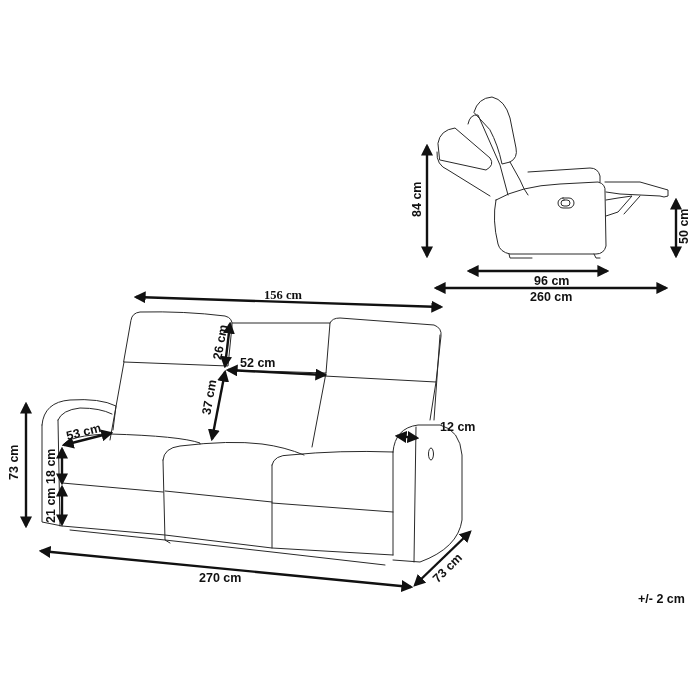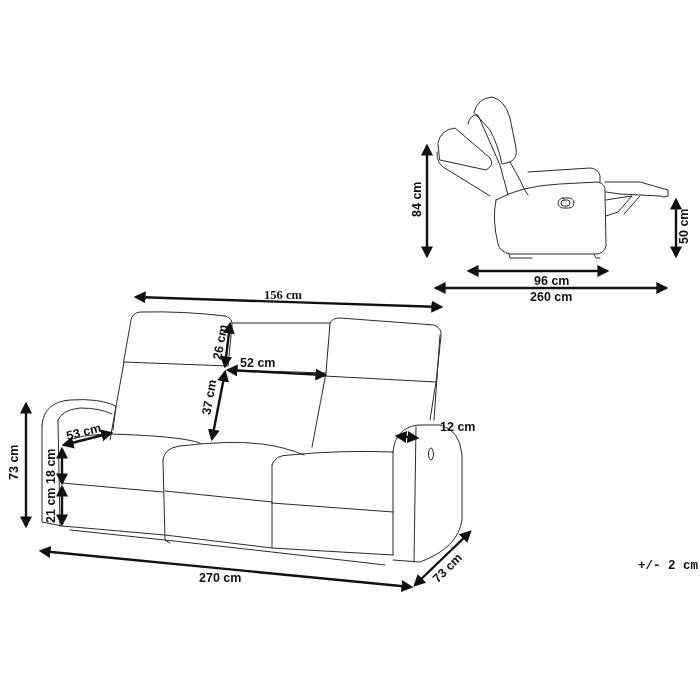--- a/index.html
+++ b/index.html
@@ -110,14 +110,14 @@
   <div class="lbl" style="left:240px;top:357px;">52 cm</div>
   <div class="lbl" style="left:192px;top:391px;transform:rotate(-80deg);">37 cm</div>
   <div class="lbl" style="left:66px;top:426px;transform:rotate(-14deg);">53 cm</div>
   <div class="lbl" style="left:34px;top:460px;transform:rotate(-90deg);">18 cm</div>
   <div class="lbl" style="left:34px;top:499px;transform:rotate(-90deg);">21 cm</div>
   <div class="lbl" style="left:-3px;top:456px;transform:rotate(-90deg);">73 cm</div>
   <div class="lbl" style="left:392px;top:421px;margin-left:48px;">12 cm</div>
   <div class="lbl" style="left:199px;top:572px;">270 cm</div>
   <div class="lbl" style="left:430px;top:562px;transform:rotate(-45deg);">73 cm</div>
 
-  <div class="lbl" style="left:638px;top:560px;font-family:Liberation Mono, monospace;">+/- 2 cm</div>
+  <div class="lbl" style="left:638px;top:593px;">+/- 2 cm</div>
 </div>
 
 </body></html>

